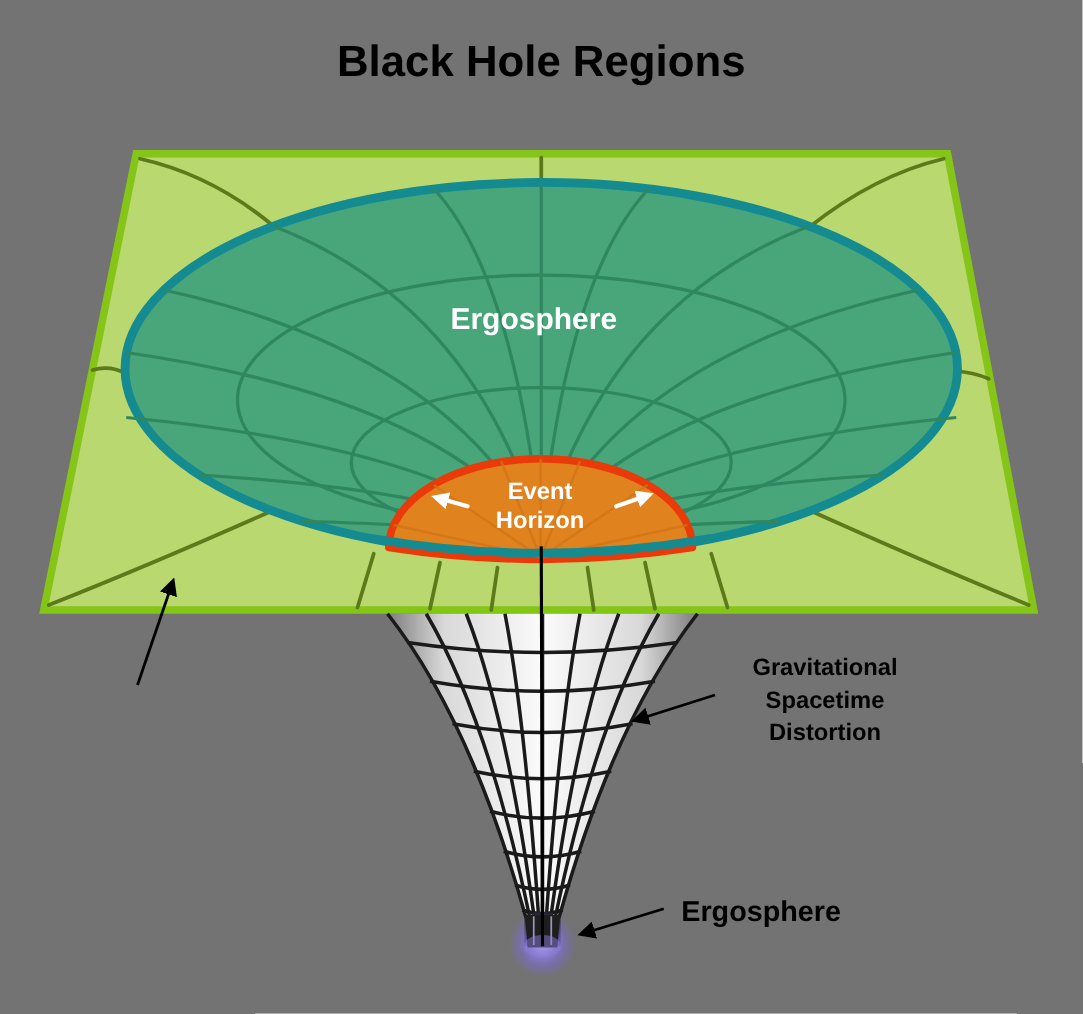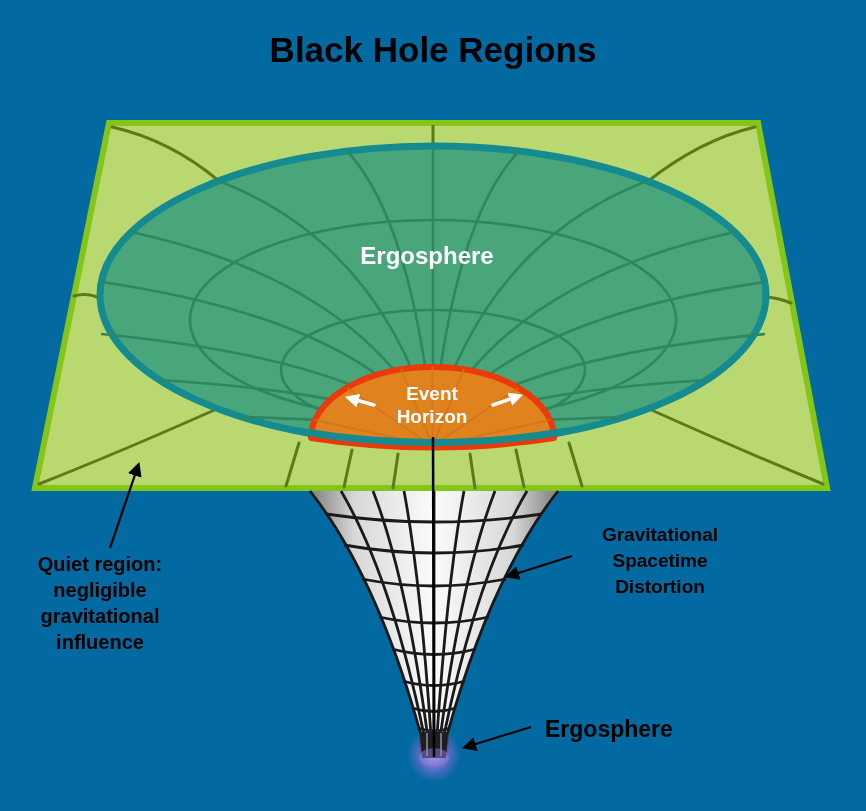--- a/index.html
+++ b/index.html
@@ -1,19 +1,19 @@
 <!DOCTYPE html>
 <html><head>
 <meta charset="utf-8">
 <style>
   html,body{margin:0;padding:0;background:#ffffff;}
   #stage{
     position:relative;
     width:866px;height:811px;
-    background:#0369a1;
+    background:#737373;
     font-family:"Liberation Sans", sans-serif;
     overflow:hidden;
   }
   #diagram-svg{position:absolute;left:0;top:0;}
   .lbl{
     position:absolute;
     font-weight:bold;
     white-space:pre-line;
     text-align:center;
     line-height:26px;
@@ -174,23 +174,19 @@
     </g>
   </svg>
 
   <div id="title-label" class="lbl">Black Hole Regions</div>
 
   <div id="event-horizon-label" class="lbl">Event
 Horizon</div>
 
   <div id="ergosphere-label" class="lbl">Ergosphere</div>
 
-  <div id="quiet-region-label" class="lbl">Quiet region:
-negligible
-gravitational
-influence</div>
 
   <div id="distortion-label" class="lbl">Gravitational
 Spacetime
 Distortion</div>
 
   <div id="singularity-label" class="lbl">Ergosphere</div>
 </div>
 
 </body></html>

